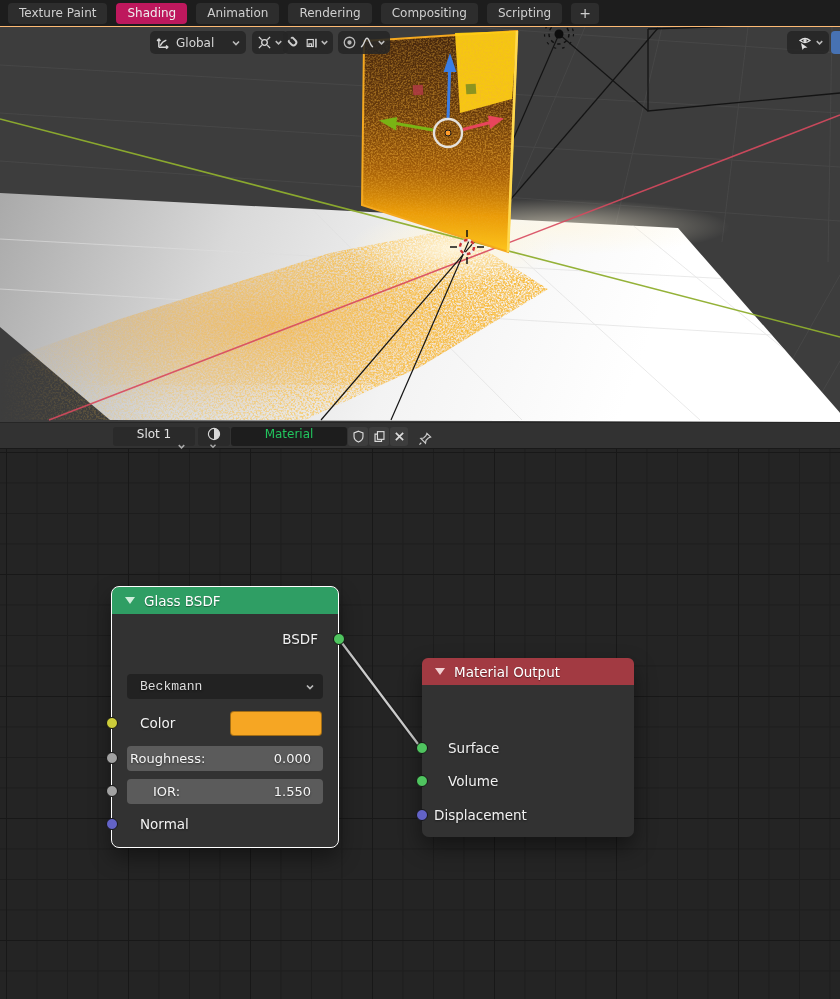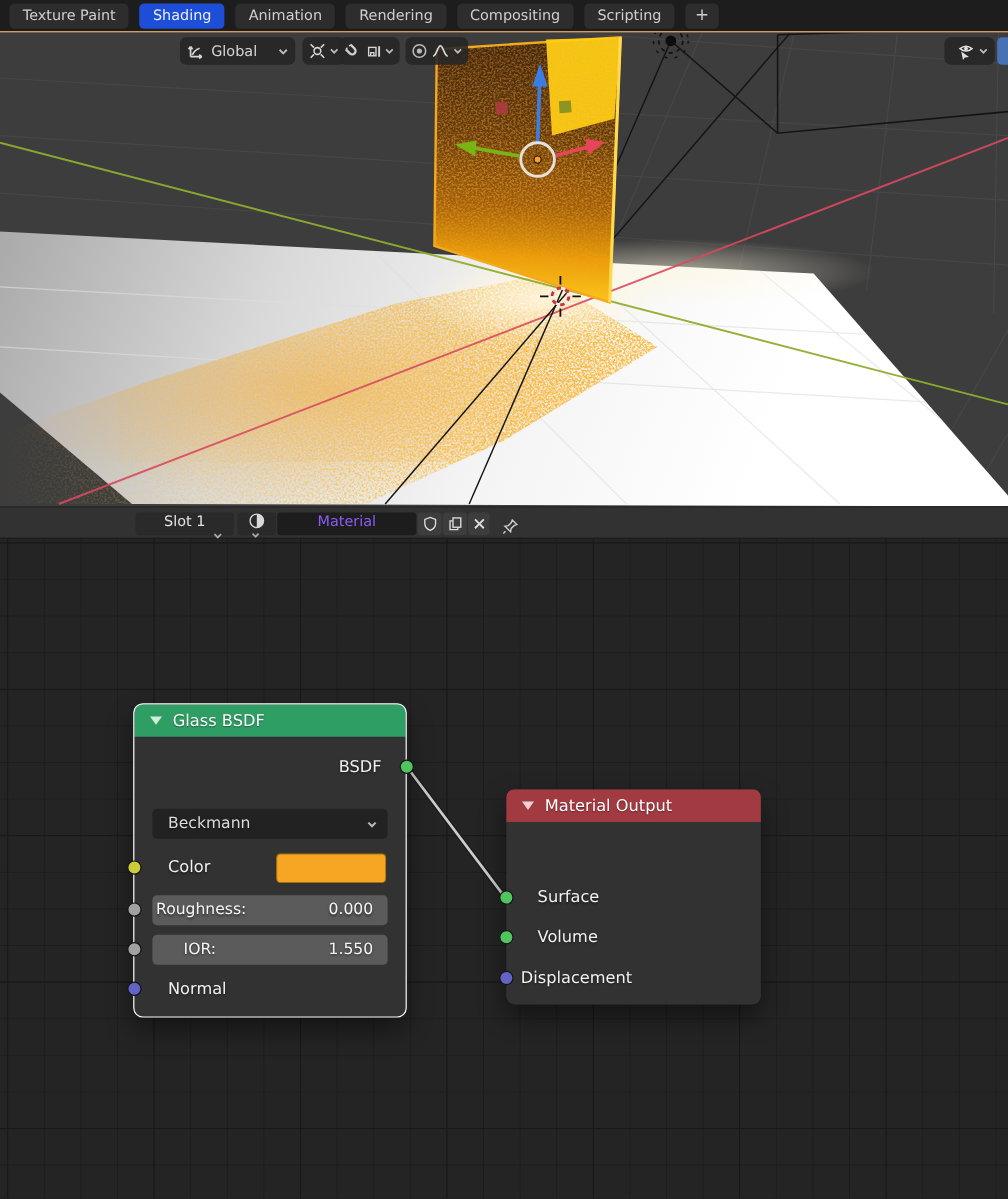--- a/index.html
+++ b/index.html
@@ -6,41 +6,41 @@
   html,body { width:840px; height:999px; overflow:hidden; background:#242424;
               font-family:"DejaVu Sans","Liberation Sans",sans-serif; }
   .stage { position:relative; width:840px; height:999px; }
 
   
   .topbar { position:absolute; left:0; top:0; width:840px; height:27px;
             background:#1d1d1d; display:flex; align-items:center; gap:9px;
             padding-left:8px; border-bottom:1px solid #fdba74; z-index:30; }
   .ws-tab { height:21px; line-height:21px; padding:0 11px; border-radius:4px;
             background:#2d2d2d; color:#cfcfcf; font-size:12px; white-space:nowrap; }
-  .ws-tab.active { background:#1d4ed8; color:#eee; }
+  .ws-tab.active { background:#be185d; color:#eee; }
   .ws-add { height:21px; line-height:20px; padding:0 8px; border-radius:4px;
             background:#2d2d2d; color:#cfcfcf; font-size:14px; }
 
   
   .viewport { position:absolute; left:0; top:27px; width:840px; height:395px;
               background:#3d3d3d; overflow:hidden; }
   .vp-overlay { position:absolute; top:4px; height:23px; display:flex; align-items:center;
                 background:rgba(38,38,38,.88); border-radius:5px; color:#d6d6d6;
                 font-size:12px; z-index:5;justify-content:flex-end; }
   .vp-overlay .sep { width:1px; height:17px; background:#1c1c1c; margin:0 2px; }
   .icn { display:inline-flex; align-items:center; justify-content:center; width:18px; height:18px; }
   .icn svg { display:block; }
   .chev { display:inline-flex; width:12px; height:12px; }
 
   
   .matbar { position:absolute; left:0; top:422px; width:840px; height:27px;
             background:#323232; border-top:1px solid #262626; border-bottom:1px solid #191919; z-index:20; }
   .matbar .btn { position:absolute; top:4px; height:19px; border-radius:3px; background:#2a2a2a;
                  color:#e2e2e2; font-size:12px; display:flex; align-items:center;flex-direction:column; }
-  .matbar .namefield { background:#1d1d1d; color:#8b5cf6; }
+  .matbar .namefield { background:#1d1d1d; color:#22c55e; }
   .matbar .toolbtn { background:#3d3d3d; justify-content:center; }
 
   
   .nodeeditor { position:absolute; left:0; top:449px; width:840px; height:550px;
       background-color:#242424;
       background-image:
         linear-gradient(#181818 1px, transparent 1px),
         linear-gradient(90deg,#181818 1px, transparent 1px),
         linear-gradient(#1d1d1d 1px, transparent 1px),
         linear-gradient(90deg,#1d1d1d 1px, transparent 1px);
@@ -53,21 +53,21 @@
   .node.selected { outline:1.6px solid #ffffff; }
   .node-header { height:27px; border-radius:6px 6px 0 0; display:flex; align-items:center;
                  color:#fff; font-size:13.5px; padding-left:13px; gap:9px;
                  text-shadow:0 1px 1px rgba(0,0,0,.4); }
   .tri { width:0; height:0; border-left:5.5px solid transparent; border-right:5.5px solid transparent;
          border-top:7px solid rgba(255,235,235,.85); }
   .node-label { position:absolute; color:#f1f1f1; font-size:13.5px; height:18px; line-height:18px;
                 text-shadow:0 1px 2px rgba(0,0,0,.45); }
   .widget { position:absolute; border-radius:4px; font-size:13px; color:#dcdcdc;
             display:flex; align-items:center; text-shadow:0 1px 2px rgba(0,0,0,.5); }
-  .dropdown { background:#222222; padding-left:13px; }
+  .dropdown { background:#222222; padding-left:13px;font-family:Liberation Mono, monospace; }
   .dropdown .chev { position:absolute; right:7px; }
   .slider { background:#5b5b5b; color:#f5f5f5; }
   .slider .val { position:absolute; right:12px; }
   .swatch { position:absolute; border-radius:4px; border:1px solid rgba(0,0,0,.35); }
   .socket { position:absolute; width:12px; height:12px; border-radius:50%;
             border:1px solid #151515; }
 </style>
 </head>
 <body>
 

